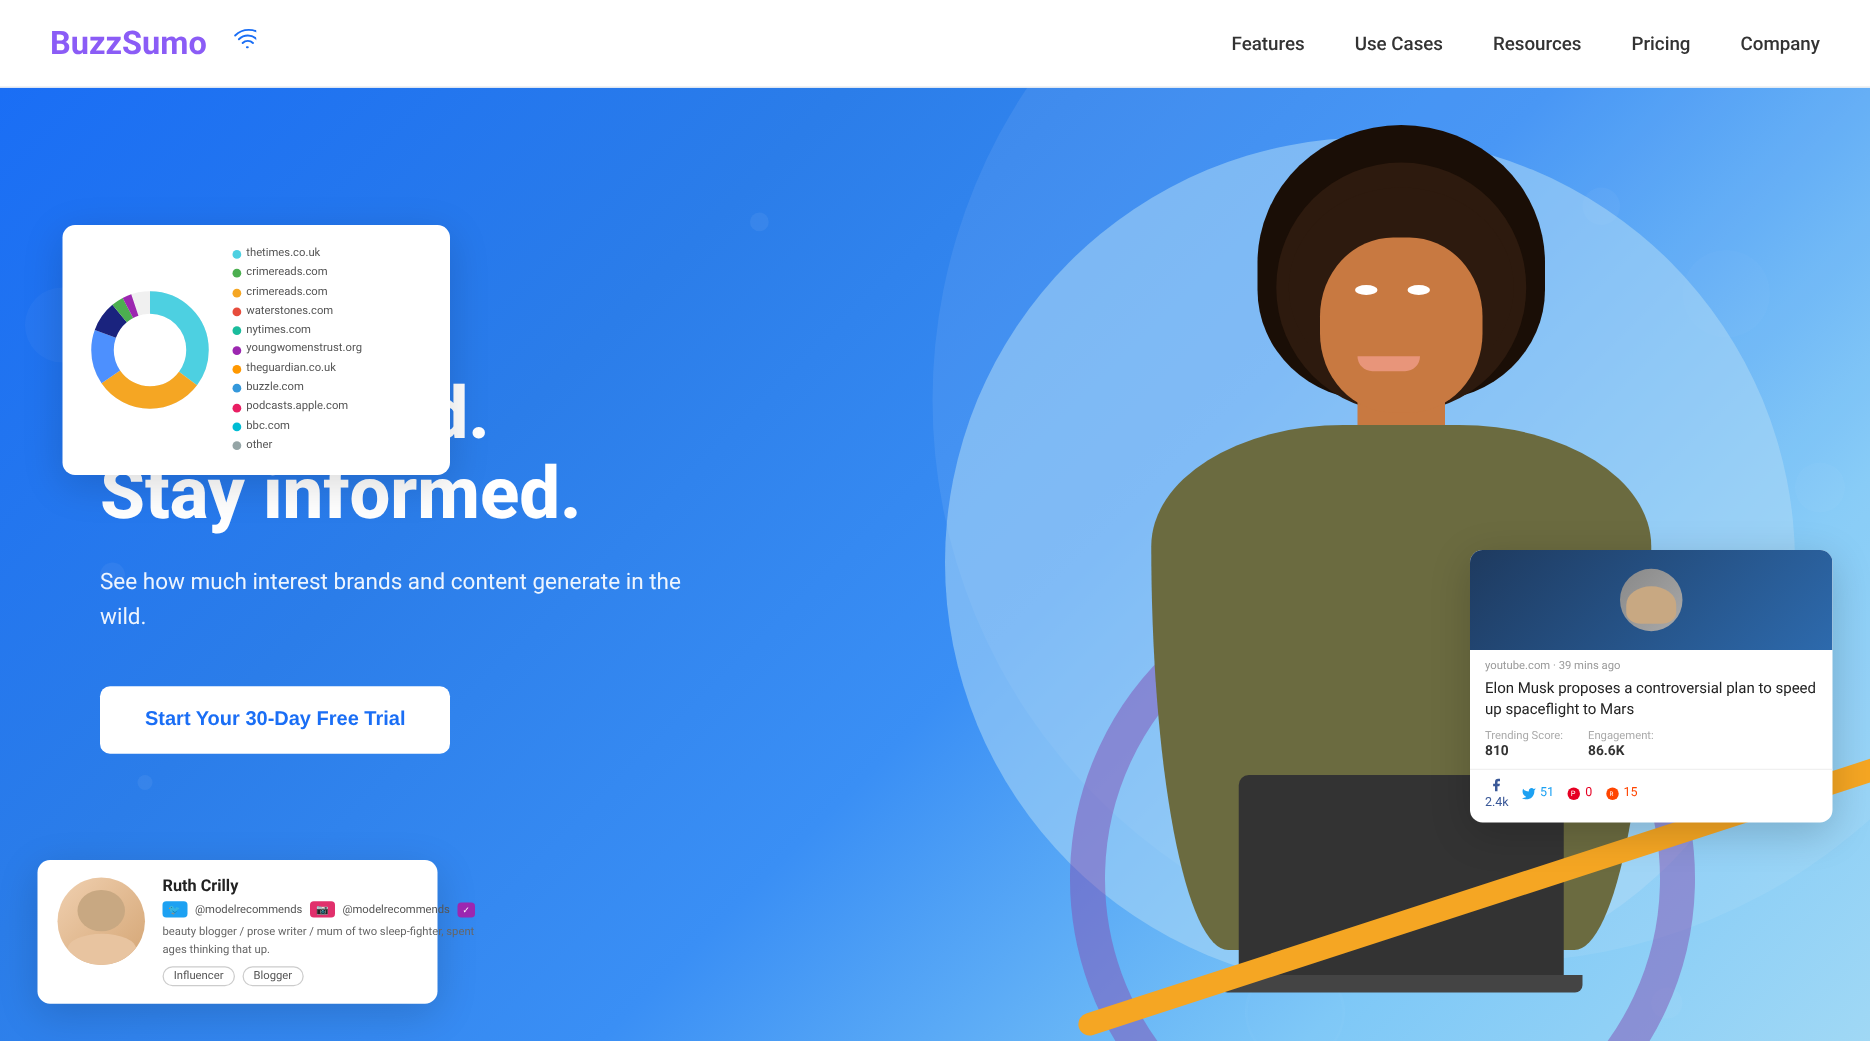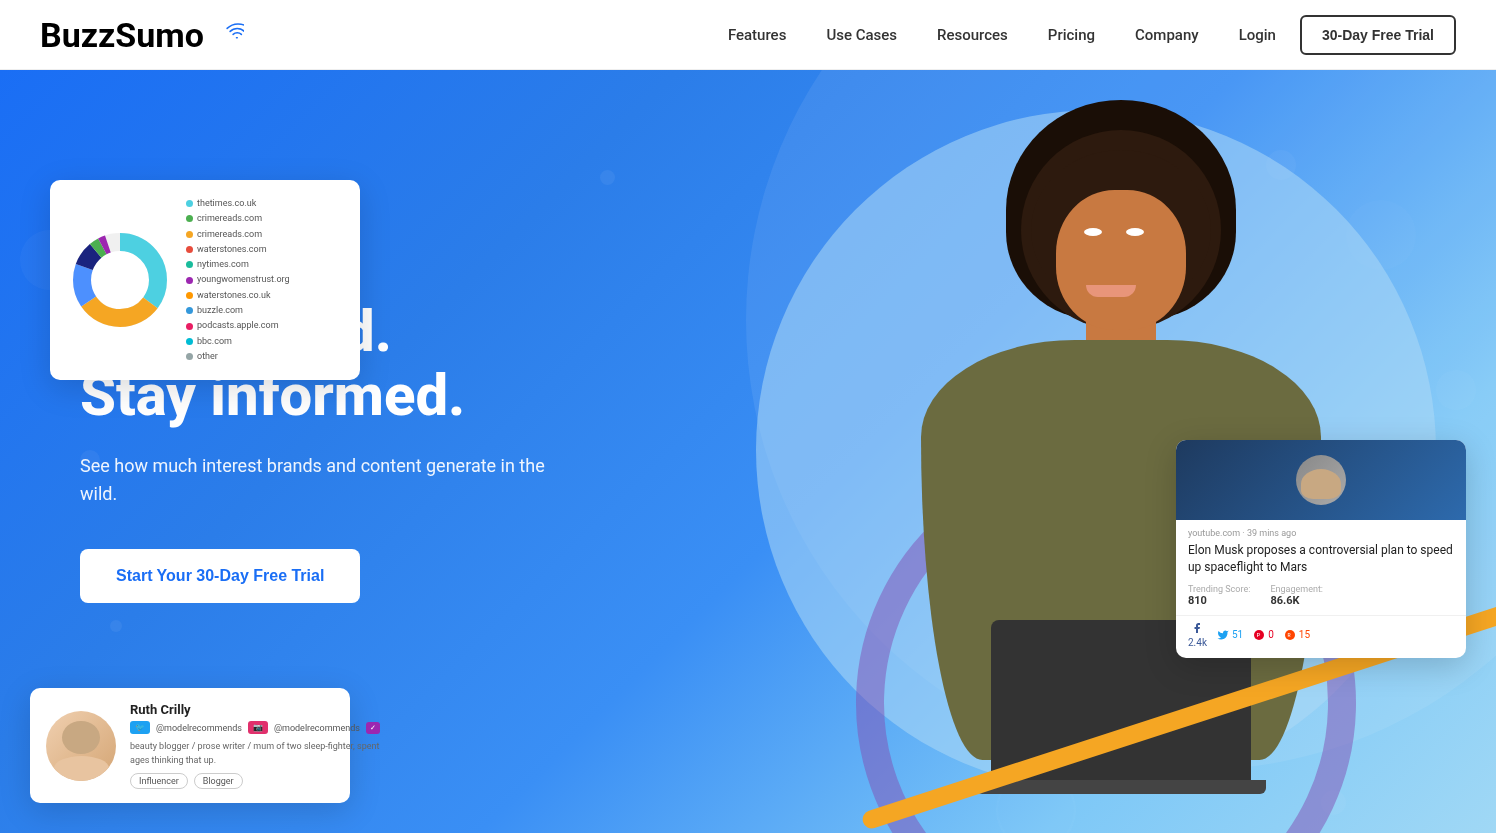--- a/index.html
+++ b/index.html
@@ -13,23 +13,23 @@
       height: 70px;
       background: #fff;
       border-bottom: 1px solid #eee;
       position: relative;
       z-index: 10;
     }
     .logo {
       display: flex;
       align-items: center;
       gap: 22px;
-      font-size: 34px;
+      font-size: 26px;
       font-weight: 700;
-      color: #000000;
+      color: #8b5cf6;
       margin-right: auto;
     }
     .logo-wifi {
       display: inline-block;
       width: 18px;
       height: 18px;
       position: relative;
       top: -4px;
     }
     .nav-links {
@@ -302,24 +302,20 @@
   </div>
 
   <ul class="nav-links">
     <li><a>Features</a></li>
     <li><a>Use Cases</a></li>
     <li><a>Resources</a></li>
     <li><a>Pricing</a></li>
     <li><a>Company</a></li>
   </ul>
 
-  <div class="nav-actions">
-    <a class="login-link">Login</a>
-    <button class="trial-btn">30-Day Free Trial</button>
-  </div>
 </nav>
 
 <section class="hero">
 
   <div class="dot" style="width:60px;height:60px;left:20px;top:160px;opacity:0.18;"></div>
   <div class="dot" style="width:20px;height:20px;left:80px;top:380px;opacity:0.25;"></div>
   <div class="dot" style="width:12px;height:12px;left:110px;top:550px;opacity:0.3;"></div>
   <div class="dot" style="width:30px;height:30px;right:200px;top:80px;opacity:0.2;"></div>
   <div class="dot" style="width:50px;height:50px;right:350px;top:50px;opacity:0.15;"></div>
   <div class="dot" style="width:70px;height:70px;right:80px;top:130px;opacity:0.12;"></div>
@@ -403,21 +399,21 @@
       <div class="legend-item">
         <div class="legend-dot" style="background:#1abc9c;"></div>
         <span>nytimes.com</span>
       </div>
       <div class="legend-item">
         <div class="legend-dot" style="background:#9c27b0;"></div>
         <span>youngwomenstrust.org</span>
       </div>
       <div class="legend-item">
         <div class="legend-dot" style="background:#ff9800;"></div>
-        <span>waterstones.co.uk</span>
+        <span>theguardian.co.uk</span>
       </div>
       <div class="legend-item">
         <div class="legend-dot" style="background:#3498db;"></div>
         <span>buzzle.com</span>
       </div>
       <div class="legend-item">
         <div class="legend-dot" style="background:#e91e63;"></div>
         <span>podcasts.apple.com</span>
       </div>
       <div class="legend-item">
@@ -475,21 +471,21 @@
       <div class="social-item social-re">
         <svg width="12" height="12" viewBox="0 0 24 24" fill="#ff4500">
             <circle cx="12" cy="12" r="10"></circle>
             <text x="7" y="16" font-size="10" fill="white">R</text>
           </svg>
         <span>15</span>
       </div>
     </div>
   </div>
 
-  <div class="card-influencer" style="z-index:10;align-items:center;">
+  <div class="card-influencer" style="z-index:10;">
     <div class="influencer-avatar" style="background:linear-gradient(135deg,#f0d0b0,#d4a574);">
 
       <div style="width:100%;height:100%;display:flex;flex-direction:column;align-items:center;padding-top:10px;">
         <div style="width:38px;height:38px;background:#c8a882;border-radius:50%;margin-bottom:2px;"></div>
         <div style="width:55px;height:28px;background:#e8c4a0;border-radius:50% 50% 0 0;"></div>
       </div>
     </div>
     <div class="influencer-info">
       <div class="influencer-name">Ruth Crilly</div>
       <div class="influencer-handles">

